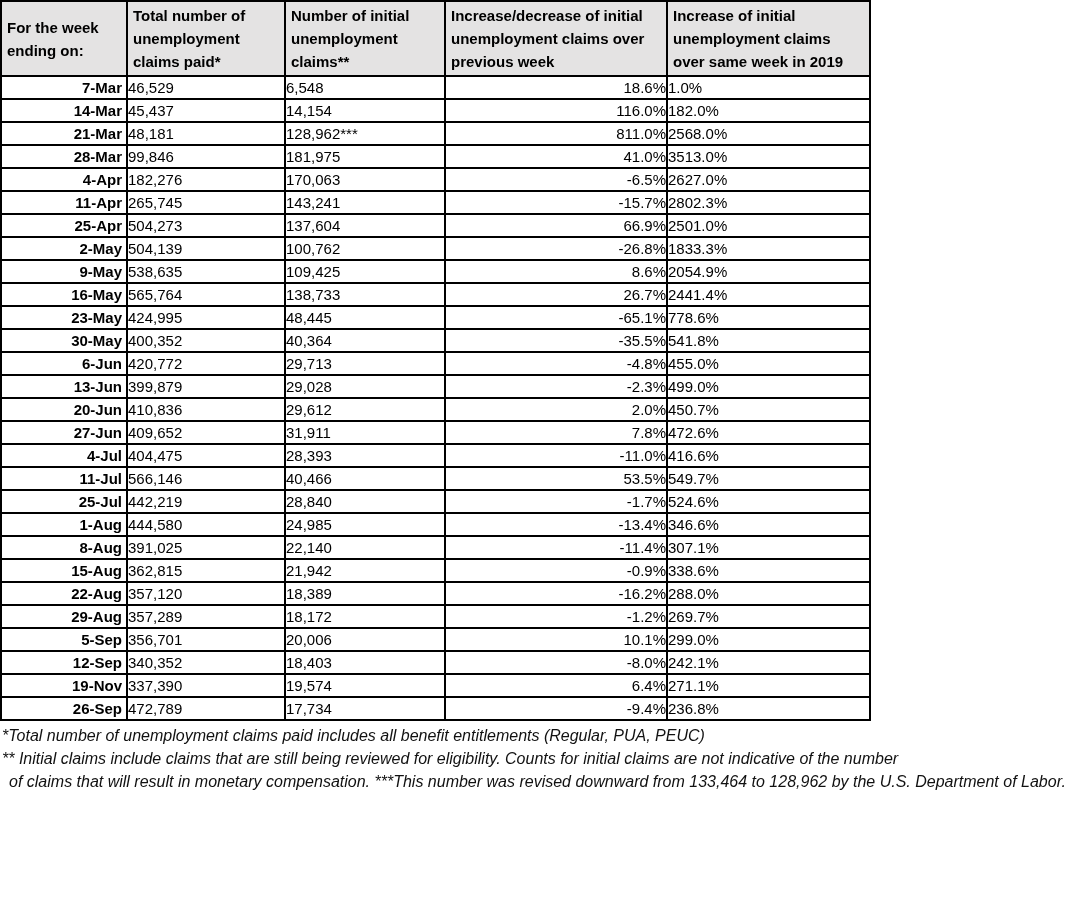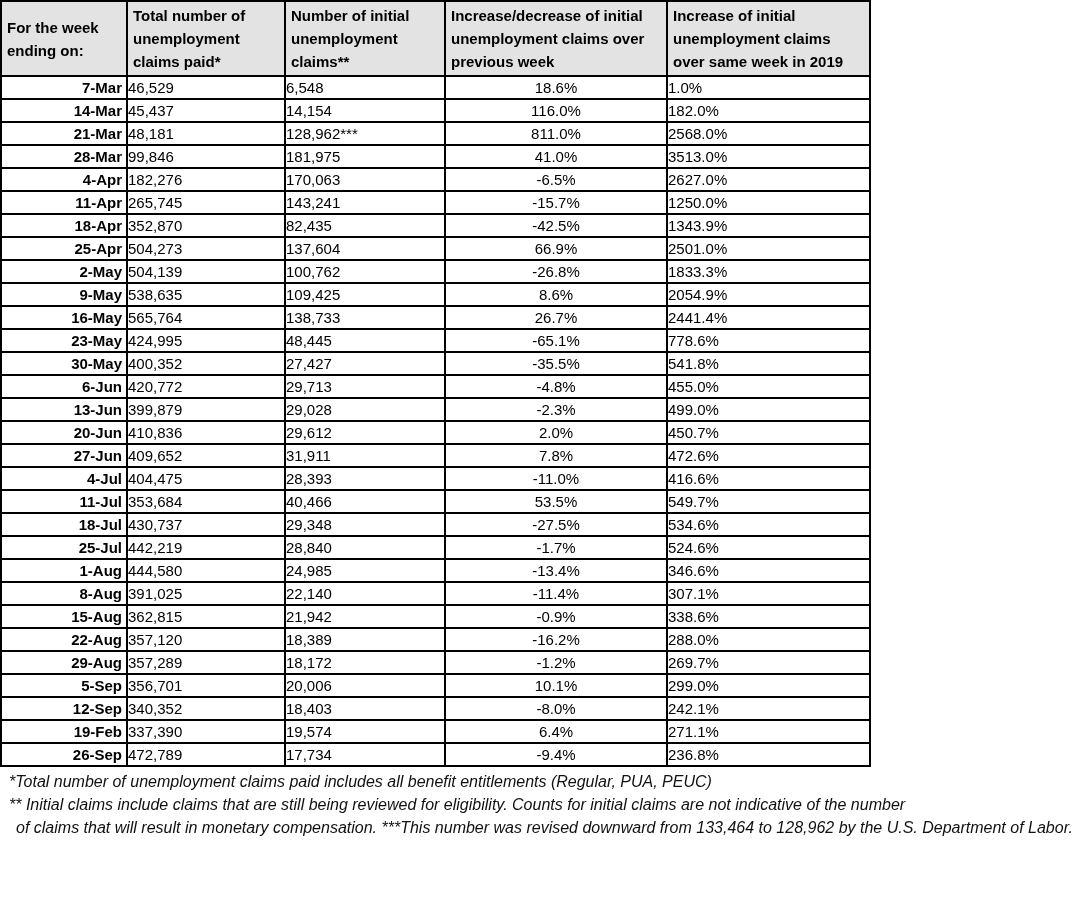--- a/index.html
+++ b/index.html
@@ -48,30 +48,29 @@
   td.col-date {
     font-weight: bold;
     text-align: right;
     padding-right: 4px !important;
   }
   td.col-paid {
     text-align: left;
     padding-right: 7px !important;
   }
   td.col-initial { }
-  td.col-wow { text-align: center; }
+  td.col-wow { text-align: right; }
   td.col-yoy { }
 
   .footnotes {
     padding: 3px 2px 0 2px;
     font-style: italic;
     font-size: 16px;
     line-height: 23px;
     color: #111111;
-    margin-left: 7px;
   }
   .footnote-line { white-space: nowrap; }
   .footnote-line.indent { padding-left: 7px; }
 </style>
 </head>
 <body>
 
 <div class="sheet">
 
   <table class="claims">
@@ -125,28 +124,21 @@
           <td class="col-paid">182,276</td>
           <td class="col-initial">170,063</td>
           <td class="col-wow">-6.5%</td>
           <td class="col-yoy">2627.0%</td>
         </tr>
         <tr>
           <td class="col-date">11-Apr</td>
           <td class="col-paid">265,745</td>
           <td class="col-initial">143,241</td>
           <td class="col-wow">-15.7%</td>
-          <td class="col-yoy">1250.0%</td>
-        </tr>
-        <tr>
-          <td class="col-date">18-Apr</td>
-          <td class="col-paid">352,870</td>
-          <td class="col-initial">82,435</td>
-          <td class="col-wow">-42.5%</td>
-          <td class="col-yoy">1343.9%</td>
+          <td class="col-yoy">2802.3%</td>
         </tr>
         <tr>
           <td class="col-date">25-Apr</td>
           <td class="col-paid">504,273</td>
           <td class="col-initial">137,604</td>
           <td class="col-wow">66.9%</td>
           <td class="col-yoy">2501.0%</td>
         </tr>
         <tr>
           <td class="col-date">2-May</td>
@@ -172,21 +164,21 @@
         <tr>
           <td class="col-date">23-May</td>
           <td class="col-paid">424,995</td>
           <td class="col-initial">48,445</td>
           <td class="col-wow">-65.1%</td>
           <td class="col-yoy">778.6%</td>
         </tr>
         <tr>
           <td class="col-date">30-May</td>
           <td class="col-paid">400,352</td>
-          <td class="col-initial">27,427</td>
+          <td class="col-initial">40,364</td>
           <td class="col-wow">-35.5%</td>
           <td class="col-yoy">541.8%</td>
         </tr>
         <tr>
           <td class="col-date">6-Jun</td>
           <td class="col-paid">420,772</td>
           <td class="col-initial">29,713</td>
           <td class="col-wow">-4.8%</td>
           <td class="col-yoy">455.0%</td>
         </tr>
@@ -213,31 +205,24 @@
         </tr>
         <tr>
           <td class="col-date">4-Jul</td>
           <td class="col-paid">404,475</td>
           <td class="col-initial">28,393</td>
           <td class="col-wow">-11.0%</td>
           <td class="col-yoy">416.6%</td>
         </tr>
         <tr>
           <td class="col-date">11-Jul</td>
-          <td class="col-paid">353,684</td>
+          <td class="col-paid">566,146</td>
           <td class="col-initial">40,466</td>
           <td class="col-wow">53.5%</td>
           <td class="col-yoy">549.7%</td>
-        </tr>
-        <tr>
-          <td class="col-date">18-Jul</td>
-          <td class="col-paid">430,737</td>
-          <td class="col-initial">29,348</td>
-          <td class="col-wow">-27.5%</td>
-          <td class="col-yoy">534.6%</td>
         </tr>
         <tr>
           <td class="col-date">25-Jul</td>
           <td class="col-paid">442,219</td>
           <td class="col-initial">28,840</td>
           <td class="col-wow">-1.7%</td>
           <td class="col-yoy">524.6%</td>
         </tr>
         <tr>
           <td class="col-date">1-Aug</td>
@@ -282,21 +267,21 @@
           <td class="col-yoy">299.0%</td>
         </tr>
         <tr>
           <td class="col-date">12-Sep</td>
           <td class="col-paid">340,352</td>
           <td class="col-initial">18,403</td>
           <td class="col-wow">-8.0%</td>
           <td class="col-yoy">242.1%</td>
         </tr>
         <tr>
-          <td class="col-date">19-Feb</td>
+          <td class="col-date">19-Nov</td>
           <td class="col-paid">337,390</td>
           <td class="col-initial">19,574</td>
           <td class="col-wow">6.4%</td>
           <td class="col-yoy">271.1%</td>
         </tr>
         <tr>
           <td class="col-date">26-Sep</td>
           <td class="col-paid">472,789</td>
           <td class="col-initial">17,734</td>
           <td class="col-wow">-9.4%</td>

